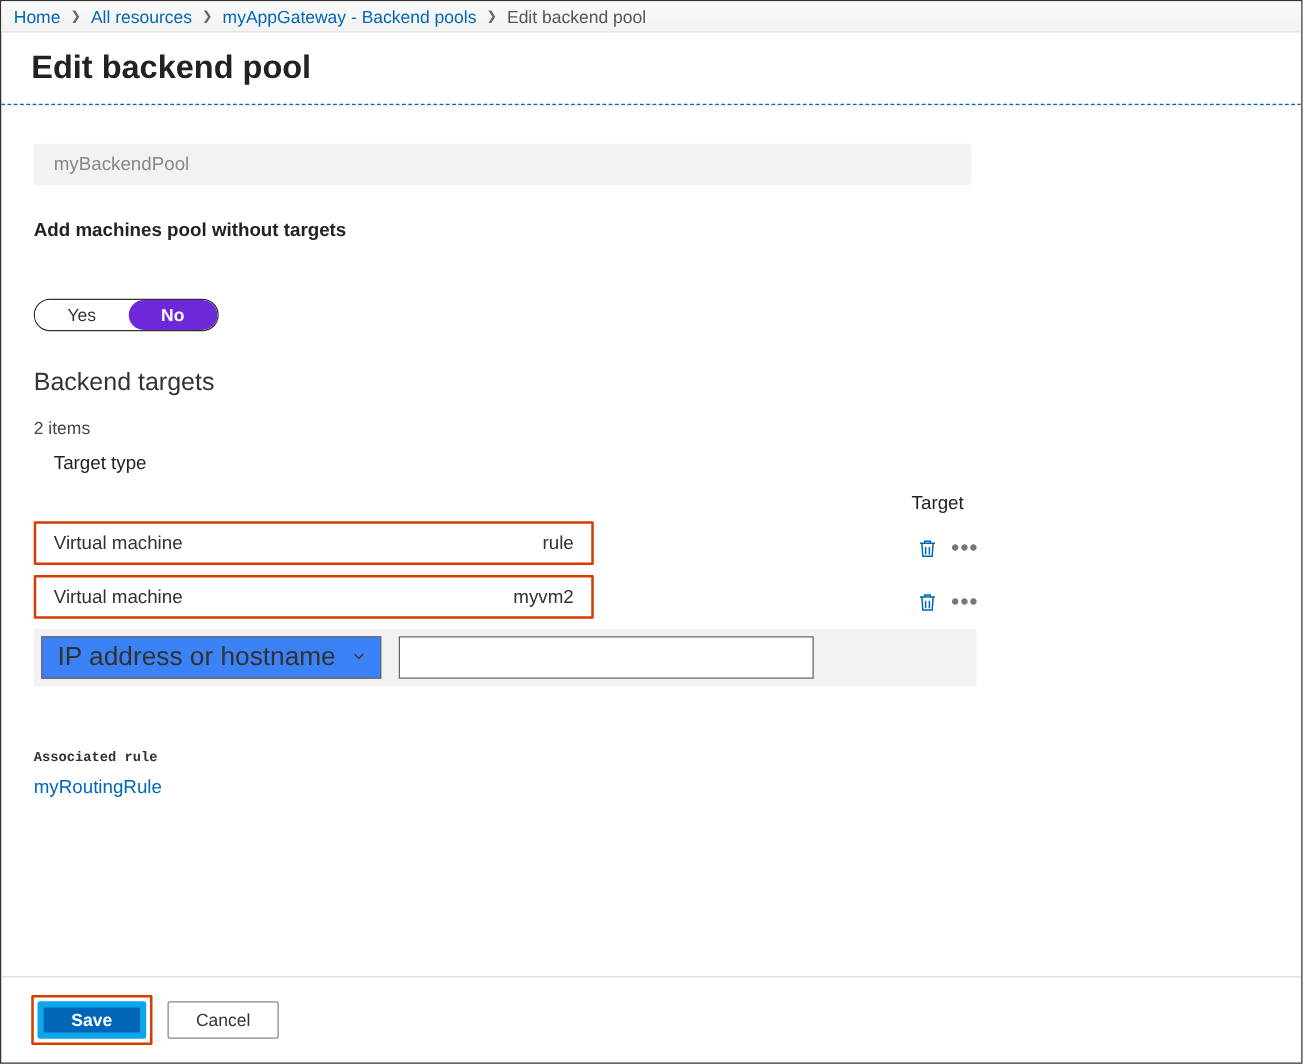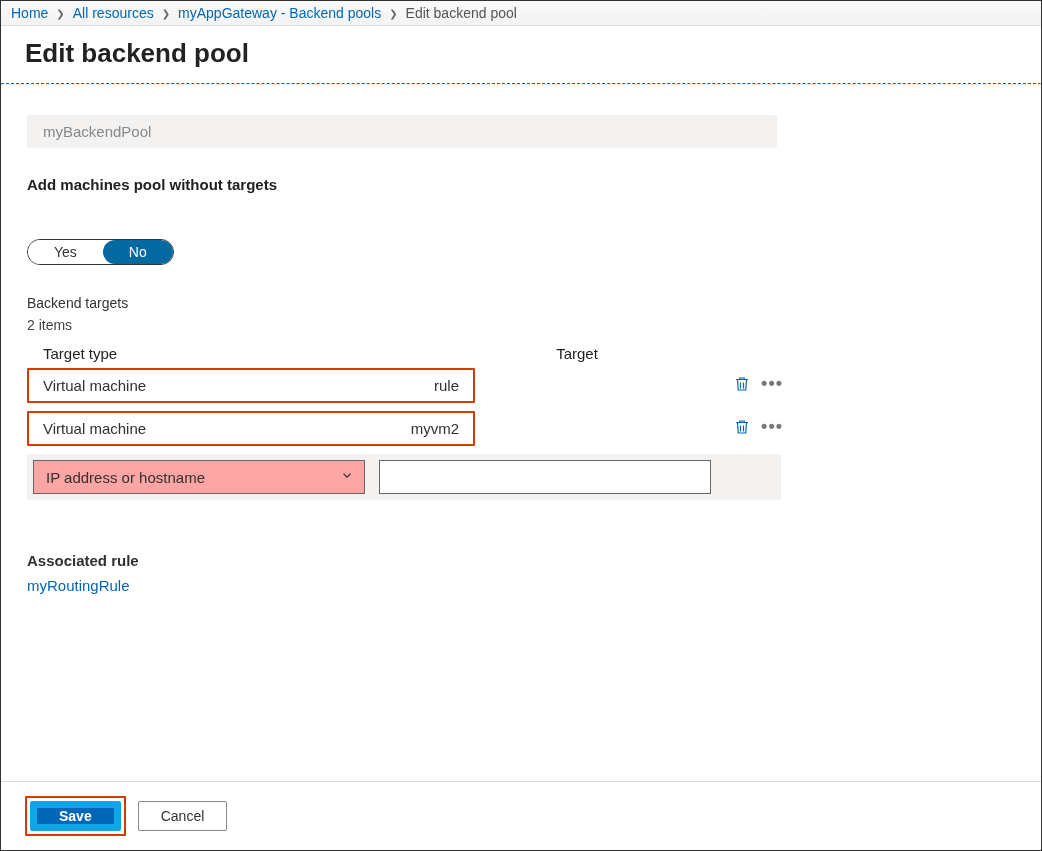--- a/index.html
+++ b/index.html
@@ -92,53 +92,53 @@
   }
   .toggle-opt {
     padding: 0 26px;
     line-height: 24px;
     font-size: 14px;
     background: #fff;
     color: #333;
     cursor: pointer;
   }
   .toggle-opt.selected {
-    background: #0369a1;
+    background: #6d28d9;
     color: #fff;
     border-radius: 14px;
-    font-weight: 400;
+    font-weight: 700;
   }
   
   .backend-targets-label {
-    font-size: 14px;
+    font-size: 20px;
     color: #333;
-    margin-bottom: 6px;
+    margin-bottom: 16px;
   }
   .items-count {
     font-size: 14px;
     color: #444;
     margin-bottom: 12px;
   }
   
   
   .targets-table { width: 760px; }
   .targets-header {
     display: flex;
     padding: 0 16px;
     font-weight: 400;
     font-size: 15px;
     color: #222;
     margin-bottom: 6px;
   }
   .col-type { width: 340px; }
-  .col-target { flex: 1; text-align: center; }
+  .col-target { flex: 1; text-align: right; margin-top: 32px; }
   
   .target-row {
     display: flex;
-    align-items: center;
+    align-items: flex-end;
     margin-bottom: 8px;
   }
   .target-row .highlight-box {
     display: flex;
     width: 448px;
     border: 2px solid #d83b01;
     padding: 7px 14px;
     font-size: 15px;
     border-radius: 1px;
     align-items: center;
@@ -157,47 +157,47 @@
   
   
   .new-row-bg {
     background: #f3f2f1;
     width: 754px;
     padding: 6px 6px;
     display: flex;
     gap: 14px;
   }
   .dropdown-box {
-    background: #fca5a5;
+    background: #3b82f6;
     border: 1px solid #666;
-    width: 332px;
+    width: 272px;
     height: 34px;
     display: flex;
     align-items: center;
     padding: 0 12px;
-    font-size: 15px;
+    font-size: 21px;
     position: relative;
   }
   .dropdown-box .chev {
     position: absolute;
     right: 10px;
     top: 50%;
     transform: translateY(-50%);
   }
   .dropdown-box .chev svg { width: 14px; height: 14px; stroke: #333; fill: none; }
   .text-input-box {
     background: #fff;
     border: 1px solid #666;
     flex: 0 0 332px;
     height: 34px;
   }
   
   
   .assoc { margin-top: 52px; margin-bottom: 40px; }
-  .assoc-label { font-weight: 600; font-size: 15px; margin-bottom: 8px; }
+  .assoc-label { font-weight: 600; font-size: 11px; margin-bottom: 8px; font-family: Liberation Mono, monospace; }
   .assoc-link { color: #0067b8; font-size: 15px; text-decoration: none; }
   
   
   .footer {
     position: absolute;
     bottom: 0;
     left: 0;
     right: 0;
     border-top: 1px solid #ddd;
     padding: 14px 24px;
@@ -216,21 +216,21 @@
     font-size: 14px;
     border-radius: 2px;
     cursor: pointer;
     display: inline-flex;
     align-items: center;
     justify-content: center;
   }
   .btn-primary {
     background: #0067b8;
     color: #fff;
-    border: 7px solid #0ea5e9;
+    border: 5px solid #0ea5e9;
     font-weight: 600;
   }
   .btn-secondary {
     background: #fff;
     color: #333;
     border: 1px solid #888;
     align-self: center;
   }
 </style>
 </head>

